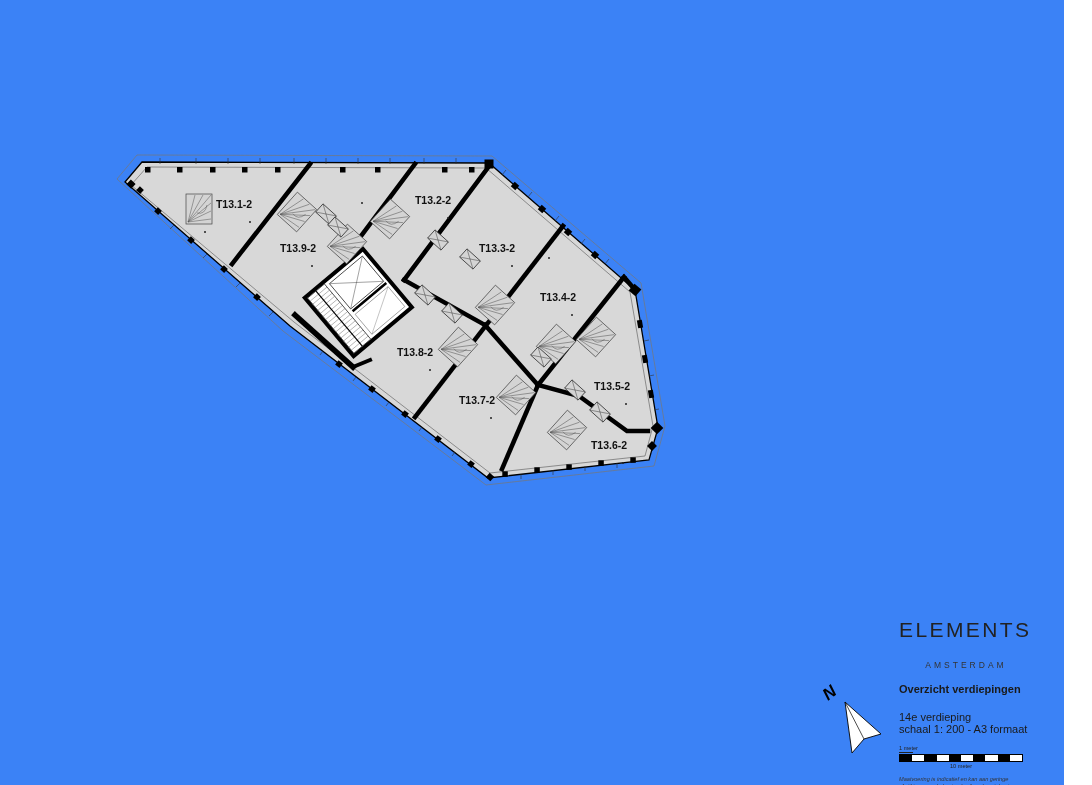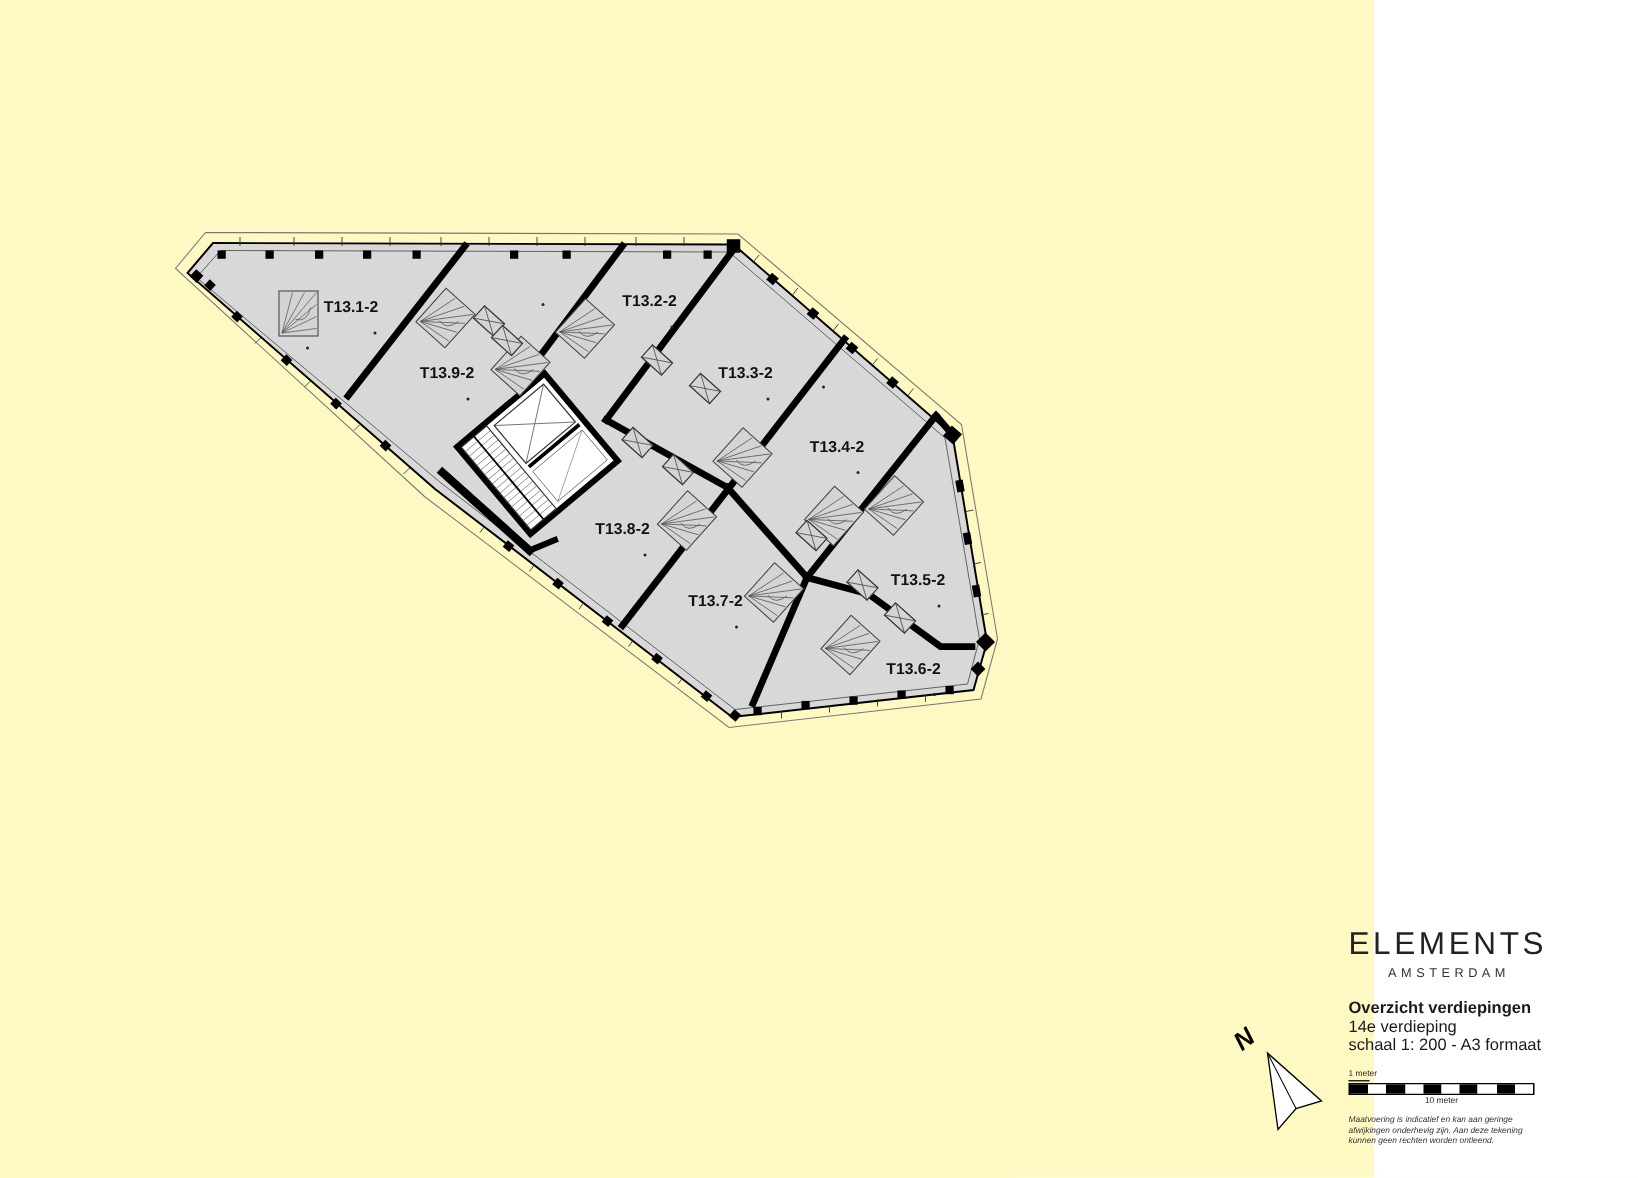--- a/index.html
+++ b/index.html
@@ -1,25 +1,25 @@
 <!DOCTYPE html>
 <html><head>
 <meta charset="utf-8">
 <style>
   html,body{margin:0;padding:0;background:#ffffff;width:1092px;height:785px;overflow:hidden;
     font-family:"Liberation Sans", sans-serif;}
-  .page{position:relative;width:916px;height:785px;background:#fef9c3;}
+  .page{position:relative;width:1064px;height:785px;background:#3b82f6;}
   svg text{font-family:"Liberation Sans", sans-serif;}
   .unit-label{font-weight:bold;font-size:10.5px;fill:#111;}
   
   .titleblock{position:absolute;left:899px;top:618px;width:134px;color:#1a1a1a;}
   .brand{font-size:21px;letter-spacing:2.4px;font-weight:400;white-space:nowrap;color:#222;}
-  .brand-sub{font-size:8.5px;letter-spacing:3px;text-align:center;margin-top:1px;color:#333;}
+  .brand-sub{font-size:8.5px;letter-spacing:3px;text-align:center;margin-top:18px;color:#333;}
   .tb-title{font-size:11px;font-weight:bold;margin-top:13px;white-space:nowrap;}
-  .tb-sub{font-size:11px;margin-top:1px;}
+  .tb-sub{font-size:11px;margin-top:16px;}
   .tb-scale{font-size:11px;white-space:nowrap;}
   .bar-wrap{margin-top:10px;width:124px;}
   .bar-label{font-size:5.6px;color:#222;}
   .bar-label-line{width:14px;border-top:0.8px solid #222;margin-top:0.5px;}
   .bar{width:122px;height:6px;border:1px solid #000;display:flex;margin-top:1px;}
   .bar span{flex:1 1 auto;height:100%;}
   .bar .b{background:#000;} .bar .w{background:#fff;}
   .bar-end{font-size:5.6px;text-align:center;margin-top:1.5px;color:#222;}
   .disclaimer{margin-top:7px;font-size:5.6px;font-style:italic;line-height:1.25;color:#333;width:120px;}
 </style>

